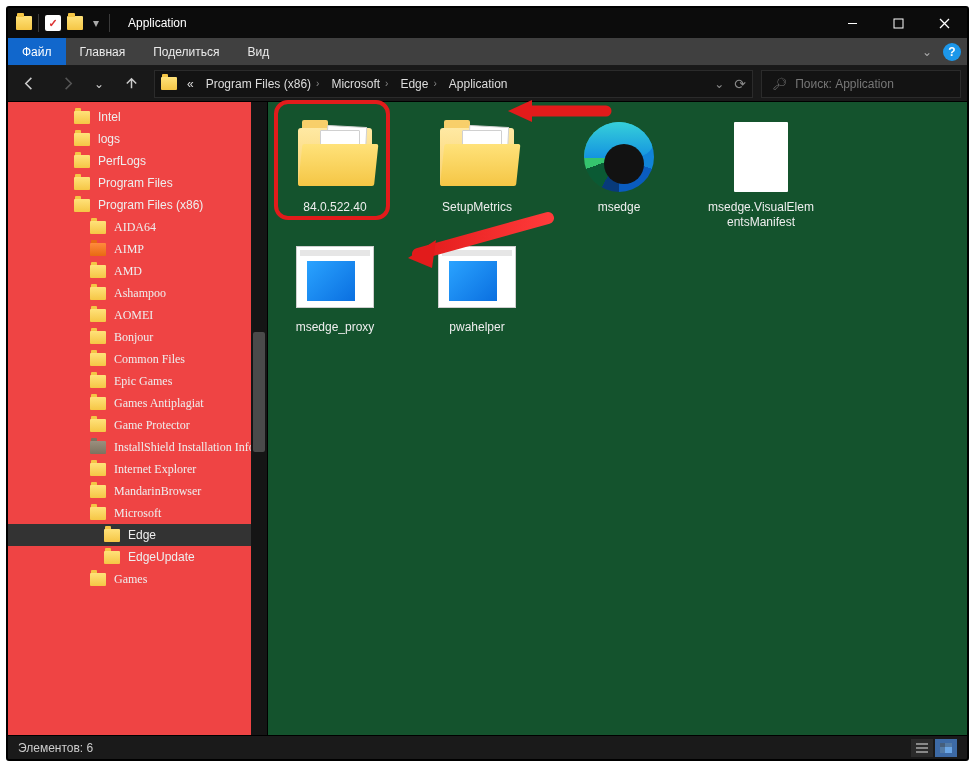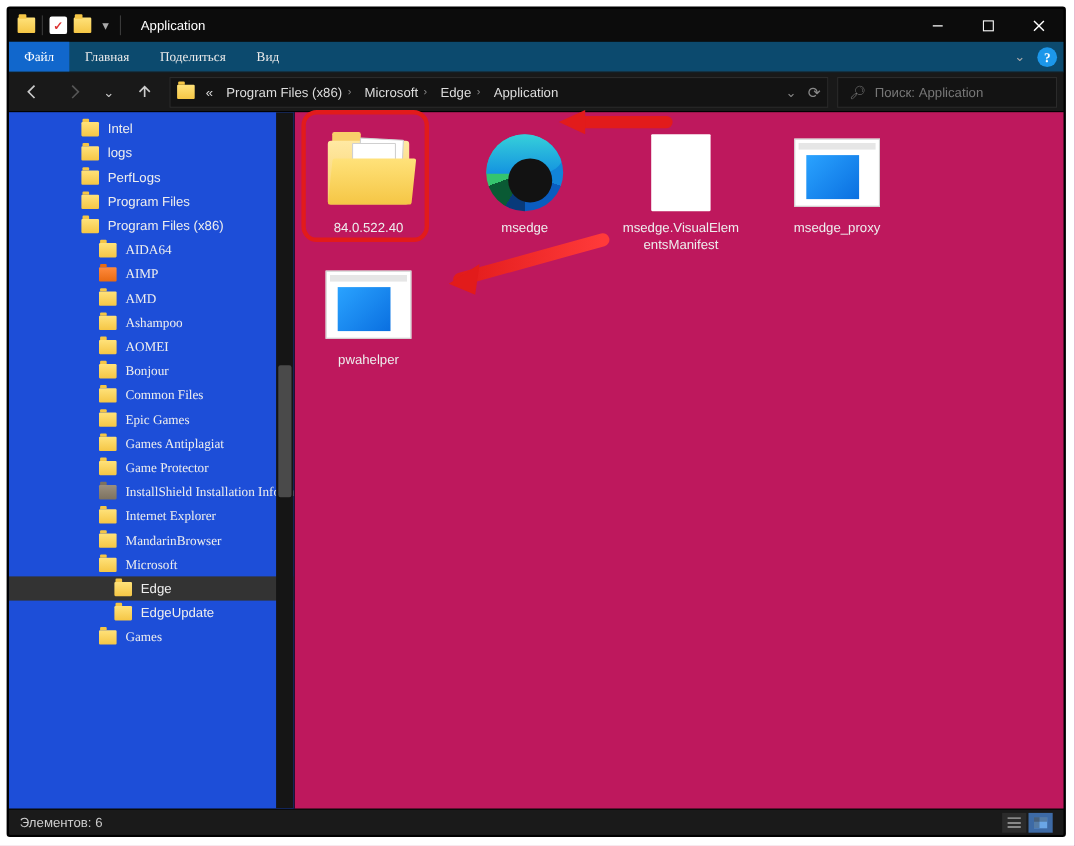--- a/index.html
+++ b/index.html
@@ -14,21 +14,21 @@
   .qat-check { width:16px; height:16px; background:#fff; border-radius:2px; display:flex; align-items:center; justify-content:center; color:#d33; font-size:11px; font-weight:bold; }
   .qat-caret { width:14px; height:14px; display:flex; align-items:center; justify-content:center; color:#aaa; }
   .divider-v { width:1px; height:18px; background:#3a3a3a; }
   .title-text { margin-left: 10px; font-size: 12px; color: #fff; }
   .winctrls { margin-left: auto; display:flex; }
   .winbtn { width:46px; height:30px; display:flex; align-items:center; justify-content:center; color:#fff; }
   .winbtn svg { width:11px; height:11px; stroke:#fff; stroke-width:1; fill:none; }
   .winbtn.close svg { stroke-width:1.3; }
 
   
-  .ribbon { display:flex; align-items:stretch; height:28px; background:#0c4a6e; border-bottom:1px solid #1a1a1a;font-family:Liberation Serif, serif; }
+  .ribbon { display:flex; align-items:stretch; height:28px; background:#404040; border-bottom:1px solid #1a1a1a; }
   .ribbon .tab { padding: 0 14px; display:flex; align-items:center; color:#eaeaea; font-size:12px; }
   .ribbon .tab.file { background:#1167cc; color:#fff; }
   .ribbon .spacer { flex:1; }
   .ribbon .expand { width:28px; display:flex; align-items:center; justify-content:center; color:#aaa; }
   .help { width:18px; height:18px; border-radius:50%; background:#1c97ea; color:#fff; display:flex; align-items:center; justify-content:center; font-size:12px; font-weight:bold; margin:5px 6px 0 2px; }
 
   
   .navbar { display:flex; align-items:center; height:36px; gap:8px; padding: 4px 6px; background:#191919; border-bottom:1px solid #000; }
   .navbtn { width:30px; height:28px; display:flex; align-items:center; justify-content:center; color:#ccc; }
   .navbtn svg { width:15px; height:15px; stroke:#ccc; stroke-width:1.6; fill:none; }
@@ -36,36 +36,36 @@
   .addrbar { flex:1; height:28px; background:#131313; border:1px solid #2b2b2b; display:flex; align-items:center; padding:0 6px; gap:4px; position:relative; }
   .addr-seg { display:flex; align-items:center; color:#ddd; gap:5px; padding:0 4px; height:100%; }
   .addr-seg .ch { color:#888; font-size:10px; }
   .addrbar .minifolder { width:16px; height:13px; background: linear-gradient(#ffe27a,#f5c645); border-radius:1px; position:relative; margin-right:2px;}
   .addrbar .minifolder::before{content:"";position:absolute;top:-3px;left:1px;width:6px;height:3px;background:#f5c645;border-radius:1px 1px 0 0;}
   .addr-right { margin-left:auto; display:flex; align-items:center; gap:10px; color:#888; }
   .searchbox { width:200px; height:28px; background:#131313; border:1px solid #2b2b2b; display:flex; align-items:center; gap:8px; padding:0 10px; color:#777; }
 
   
   .body { display:flex; height: calc(100% - 30px - 28px - 36px - 24px); background:#121212; }
-  .tree { width:260px; background:#1d4ed8; overflow:hidden; padding-top:4px; border-right:1px solid #000; position:relative; }
+  .tree { width:260px; background:#ef4444; overflow:hidden; padding-top:4px; border-right:1px solid #000; position:relative; }
   .tree-scrolltrack { position:absolute; right:0; top:0; bottom:0; width:16px; background:#151515; }
   .tree-scrollthumb { position:absolute; right:2px; width:12px; top:230px; height:120px; background:#4a4a4a; border-radius:2px; }
   .tree-item { display:flex; align-items:center; height:22px; color:#eee; font-size:12px; white-space:nowrap; overflow:hidden; }
   .tree-item.sel { background:#333; }
   .ti-pad0 { padding-left: 66px; }
   .ti-pad1 { padding-left: 82px; font-family: Liberation Serif, serif; }
   .ti-pad2 { padding-left: 96px; }
   .tfolder { width:16px; height:13px; background: linear-gradient(#ffe27a,#f5c645); border-radius:1px; position:relative; margin-right:8px; flex-shrink:0;}
   .tfolder::before{content:"";position:absolute;top:-3px;left:1px;width:6px;height:3px;background:#f5c645;border-radius:1px 1px 0 0;}
   .tfolder.orange { background: linear-gradient(#ff8a3d,#e86a12); }
   .tfolder.orange::before { background:#e86a12; }
   .tfolder.gray { background: linear-gradient(#9a8f7e,#7d725f); }
   .tfolder.gray::before { background:#7d725f; }
 
-  .content { flex:1; background:#be185d; padding: 18px 12px; position:relative; }
+  .content { flex:1; background:#14532d; padding: 18px 12px; position:relative; }
   .grid { display:flex; flex-wrap:wrap; gap: 10px 32px; align-content:flex-start; }
   .item { width: 110px; display:flex; flex-direction:column; align-items:center; gap:6px; text-align:center; color:#eee; font-size:12px; }
   .item .thumb { width:88px; height:74px; display:flex; align-items:center; justify-content:center; position:relative; }
   .item .label { line-height:1.25; word-break:break-word; max-width:110px; }
 
   
   .ico-folder { width:74px; height:58px; position:relative; }
   .ico-folder .back { position:absolute; inset:0; background: linear-gradient(#ffe9a3,#f8cf6a); border-radius:3px; }
   .ico-folder .tab { position:absolute; top:-8px; left:4px; width:26px; height:12px; background:#f8cf6a; border-radius:2px 2px 0 0; }
   .ico-folder .sheet { position:absolute; right:6px; top:-2px; width:40px; height:50px; background:#fff; border:1px solid #d0d0d0; border-radius:1px; transform:rotate(3deg); }
@@ -296,20 +296,32 @@
             <div class="thumb">
               <div class="ico-folder">
                 <div class="tab"></div>
                 <div class="back"></div>
                 <div class="sheet"></div>
                 <div class="sheet2"></div>
                 <div class="front"></div>
               </div>
             </div>
             <div class="label">84.0.522.40</div>
+          </div>
+          <div class="item">
+            <div class="thumb">
+              <div class="ico-folder">
+                <div class="tab"></div>
+                <div class="back"></div>
+                <div class="sheet"></div>
+                <div class="sheet2"></div>
+                <div class="front"></div>
+              </div>
+            </div>
+            <div class="label">SetupMetrics</div>
           </div>
           <div class="item">
             <div class="thumb">
               <div class="ico-edge"></div>
             </div>
             <div class="label">msedge</div>
           </div>
           <div class="item">
             <div class="thumb">
               <div class="ico-doc"></div>

